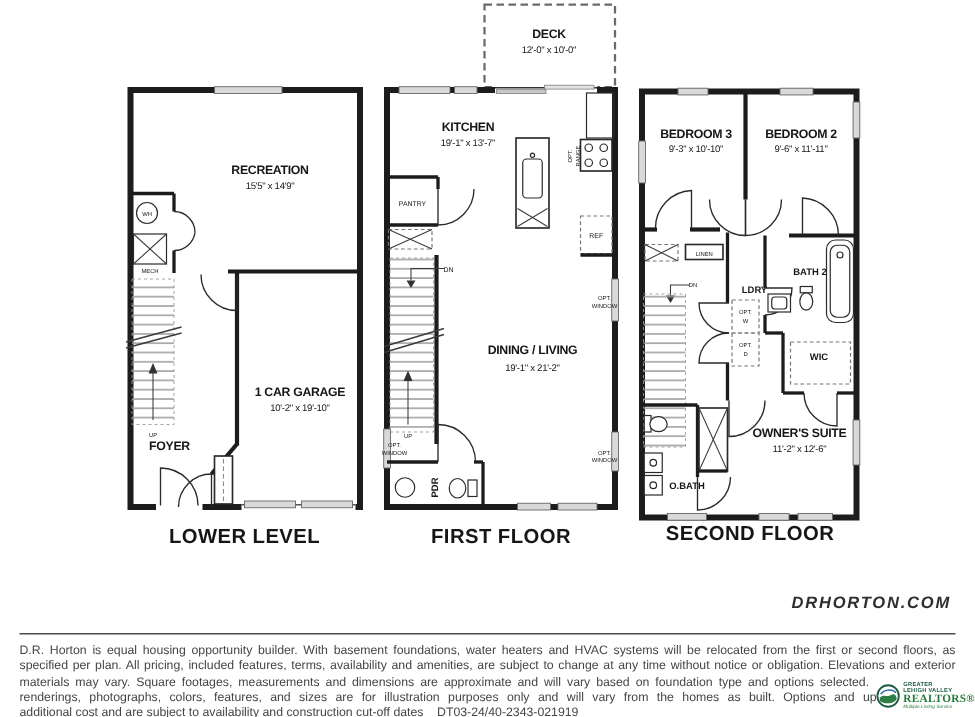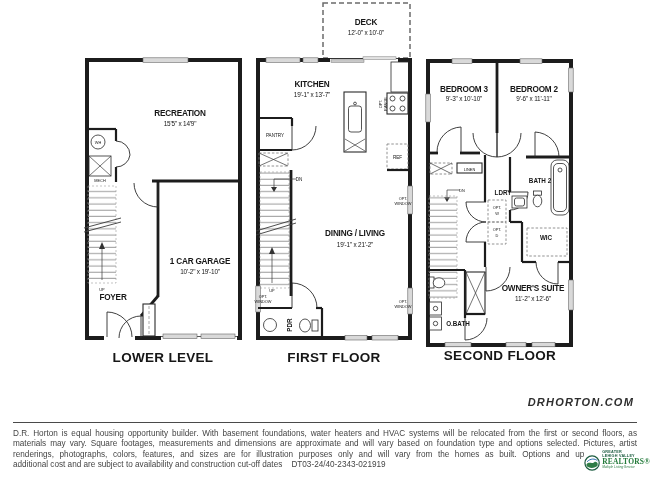--- a/index.html
+++ b/index.html
@@ -26,21 +26,21 @@
   .xs{font-size:3.9px;text-anchor:middle}
   .fl{font-size:13.5px;font-weight:bold;text-anchor:middle;letter-spacing:.3px}
   .website{position:absolute;top:396px;right:16px;font-size:11px;font-weight:bold;
            letter-spacing:1.2px;color:#2e2e2e;font-style:italic;}
   .sep{position:absolute;top:422px;left:13px;right:13px;border-top:1.6px solid #4a4a4a;}
   .disclaimer{position:absolute;top:429px;left:13px;width:624px;font-size:8.2px;
               line-height:10.3px;color:#454545;letter-spacing:0;}
   .dline{text-align:justify;text-align-last:justify;white-space:pre-wrap;}
   .dline-last{text-align:left;text-align-last:left;white-space:pre-wrap;}
   .logo{position:absolute;left:584px;top:450px;width:66px;height:28px;background:#fff;
-        display:flex;gap:2px;}
+        display:flex;align-items:center;gap:2px;}
   .logo-text{display:flex;flex-direction:column;line-height:1.05;}
   .lg-small{font-size:3.8px;font-weight:bold;color:#1c5c40;letter-spacing:.2px;}
   .lg-realtors{font-size:7.5px;font-weight:bold;color:#237a3a;
                font-family:"Liberation Serif",serif;letter-spacing:.2px;}
   .lg-tag{font-size:3.2px;font-style:italic;color:#2f7d46;}
 </style>
 </head>
 <body>
 
 <div class="canvas">
@@ -247,20 +247,21 @@
     <rect class="win" x="532" y="342.3" width="23" height="4.5"></rect>
     <text class="fl" x="500" y="360">SECOND FLOOR</text>
   </g>
 </svg>
 
 <div class="website">DRHORTON.COM</div>
 <div class="sep"></div>
 
 <div class="disclaimer">
   <div class="dline">D.R. Horton is equal housing opportunity builder. With basement foundations, water heaters and HVAC systems will be relocated from the first or second floors, as</div>
+  <div class="dline">specified per plan. All pricing, included features, terms, availability and amenities, are subject to change at any time without notice or obligation. Elevations and exterior</div>
   <div class="dline">materials may vary. Square footages, measurements and dimensions are approximate and will vary based on foundation type and options selected. Pictures, artist</div>
   <div class="dline">renderings, photographs, colors, features, and sizes are for illustration purposes only and will vary from the homes as built. Options and upgrades are a</div>
   <div class="dline-last">additional cost and are subject to availability and construction cut-off dates    DT03-24/40-2343-021919</div>
 </div>
 
 <div class="logo">
   <svg width="26" height="26" viewBox="0 0 26 26">
     <circle cx="13" cy="13" r="11.5" fill="#ffffff" stroke="#1c5c40" stroke-width="2"></circle>
     <path d="M4,15 C8,10 12,15 16,12 C19,10 21,12 22,14 L22,17 C18,22 8,22 4,18 Z" fill="#2f7d46"></path>
     <path d="M5,11 C10,5.5 18,5.5 21.5,9.5" stroke="#2b6cb0" stroke-width="1.6" fill="none"></path>

